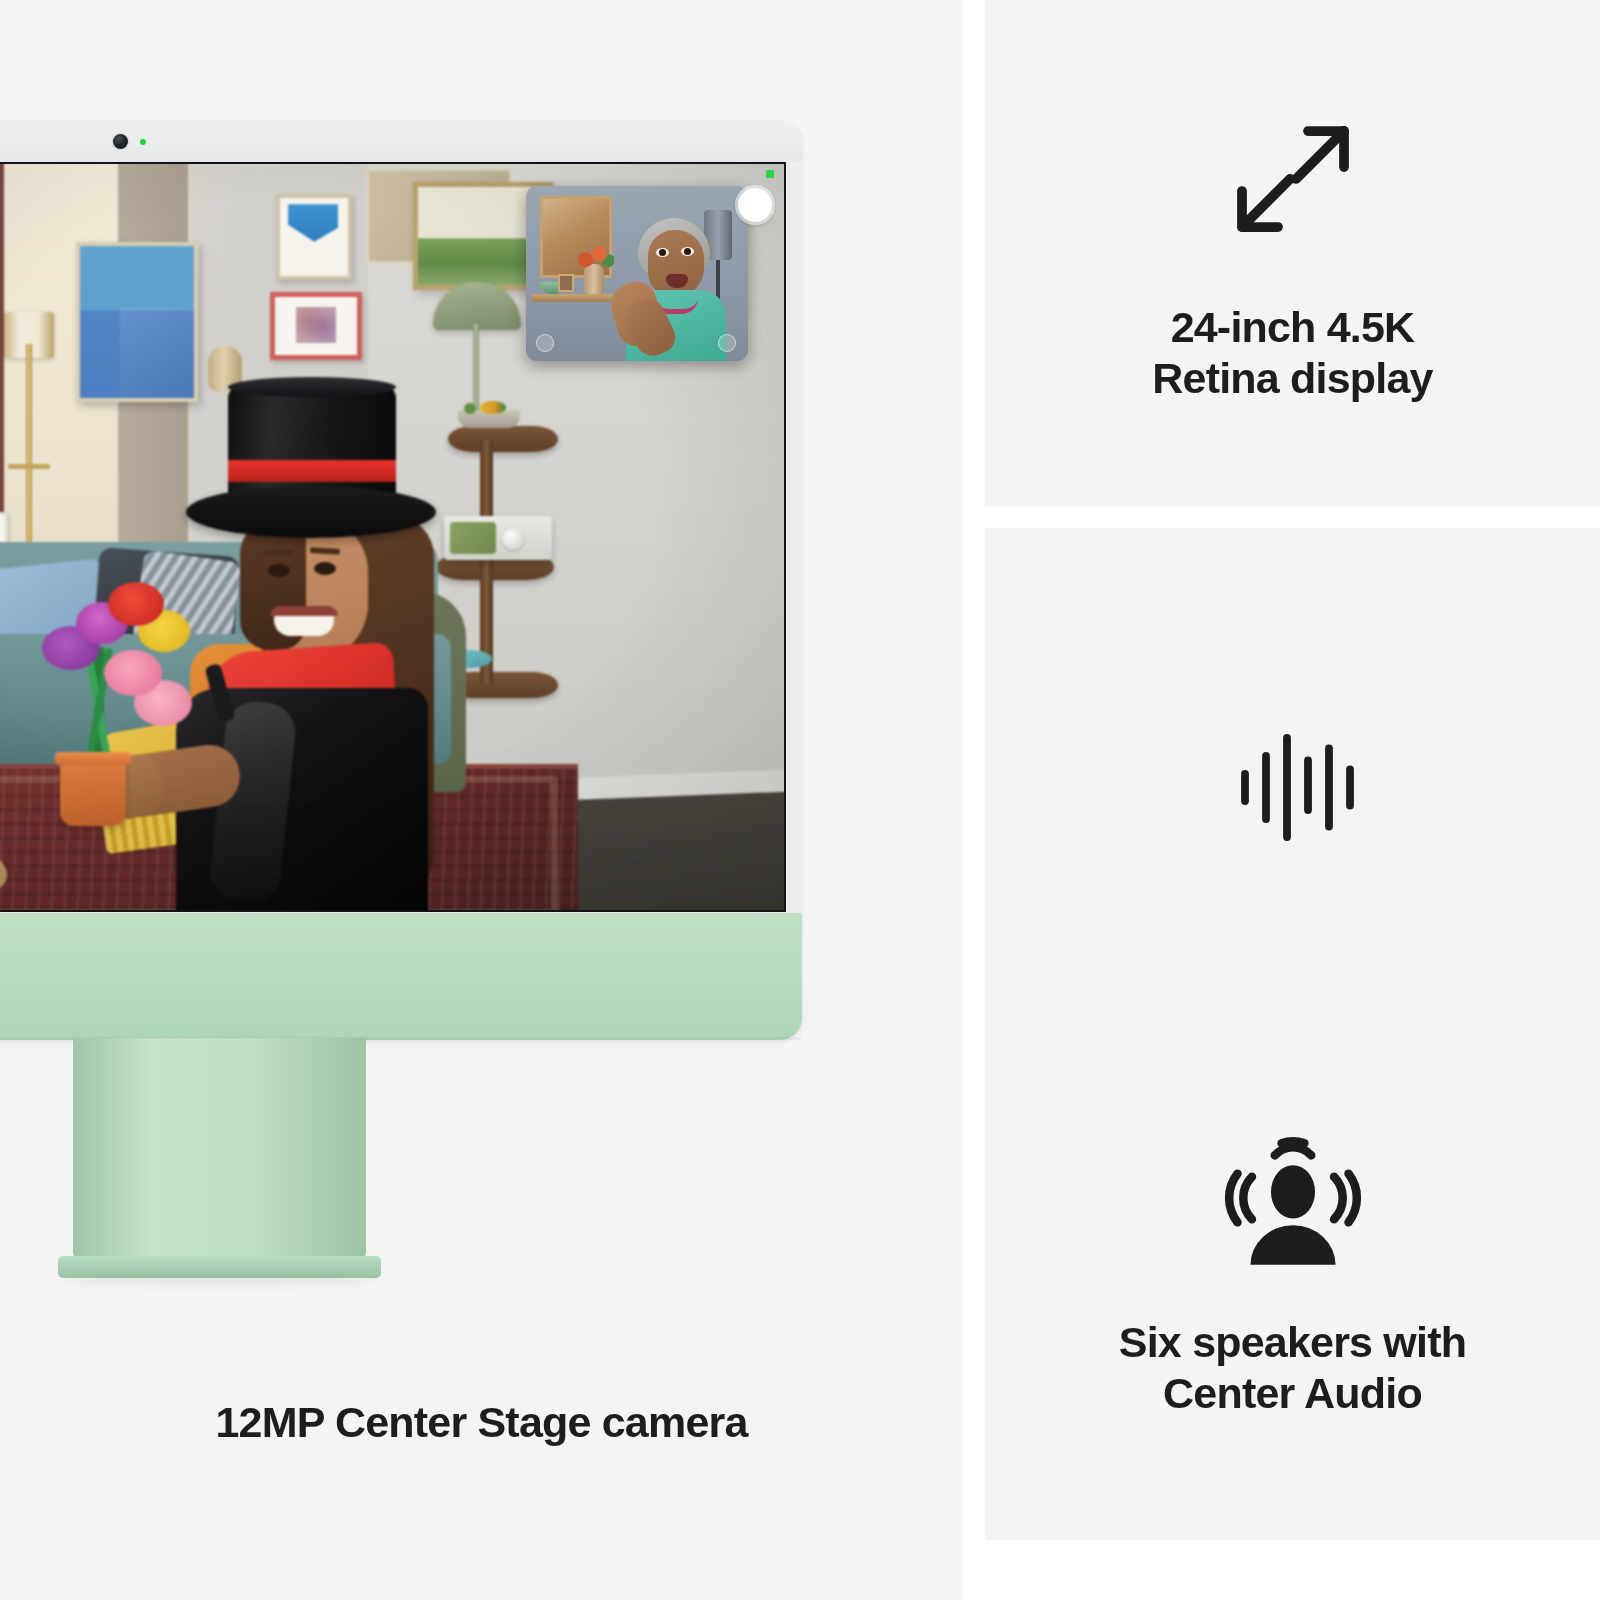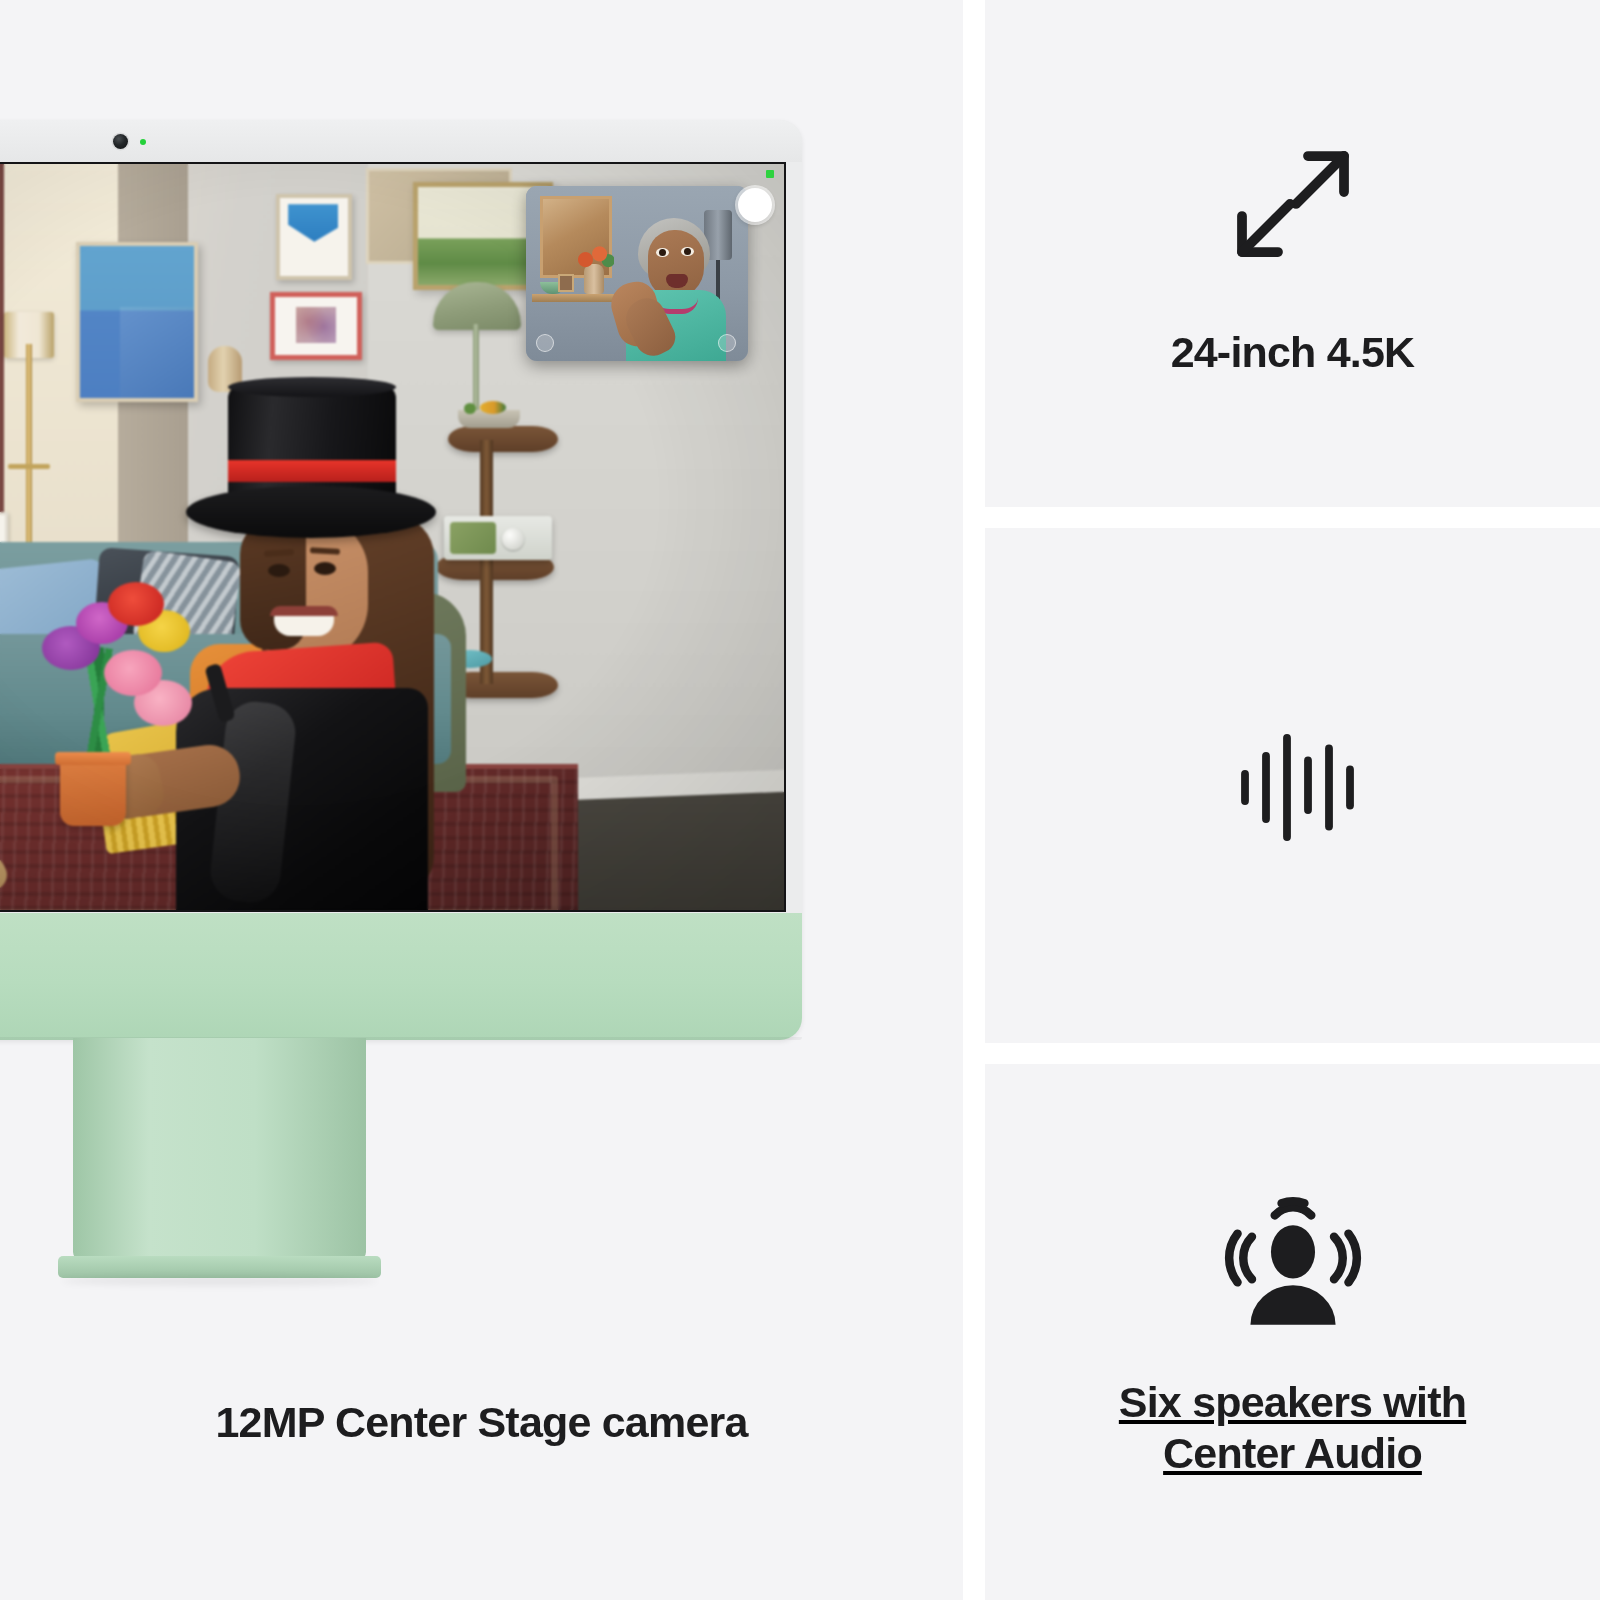--- a/index.html
+++ b/index.html
@@ -566,21 +566,21 @@
   .cards{
     position:absolute; left:963px; top:0; width:637px; height:1600px; background:#ffffff;
   }
   .card{
     position:absolute; left:22px; width:615px;
     background:#f4f4f6;
     display:flex; flex-direction:column; align-items:center; justify-content:center;
   }
   .card-1{ top:0;    height:507px; }
   .card-2{ top:528px; height:515px; }
-  .card-3{ top:1064px; height:536px;text-decoration:underline; }
+  .card-3{ top:1004px; height:536px; }
 
   .card-icon{ display:flex; align-items:center; justify-content:center; }
   .card-label{
     margin-top:48px; text-align:center;
     font-size:43px; font-weight:700; letter-spacing:-0.8px; color:#1d1d1f;
     line-height:1.18;
   }
   .card-3 .card-label{ margin-top:40px; }
   .card-2 .card-label{ margin-top:44px; }
 </style>
@@ -734,20 +734,21 @@
       <div class="card-icon">
         <svg width="150" height="150" viewBox="0 0 100 100" fill="none" stroke="#1d1d1f" stroke-width="6.5" stroke-linecap="round" stroke-linejoin="round">
           <path d="M60 18 H84 V42"></path>
           <path d="M84 18 L52 50"></path>
           <path d="M40 82 H16 V58"></path>
           <path d="M16 82 L48 50"></path>
         </svg>
       </div>
       <div class="card-label">
         <div>24-inch 4.5K</div>
+        <div>Retina display</div>
       </div>
     </div>
 
     <div class="card card-2">
       <div class="card-icon">
         <svg width="150" height="150" viewBox="0 0 100 100" fill="none" stroke="#1d1d1f" stroke-width="5.2" stroke-linecap="round">
           <line x1="18" y1="42" x2="18" y2="60"></line>
           <line x1="32" y1="30" x2="32" y2="72"></line>
           <line x1="46" y1="18" x2="46" y2="84"></line>
           <line x1="60" y1="33" x2="60" y2="66"></line>

